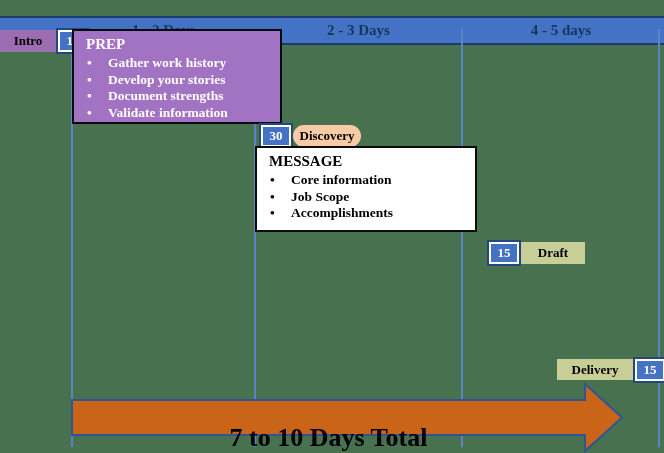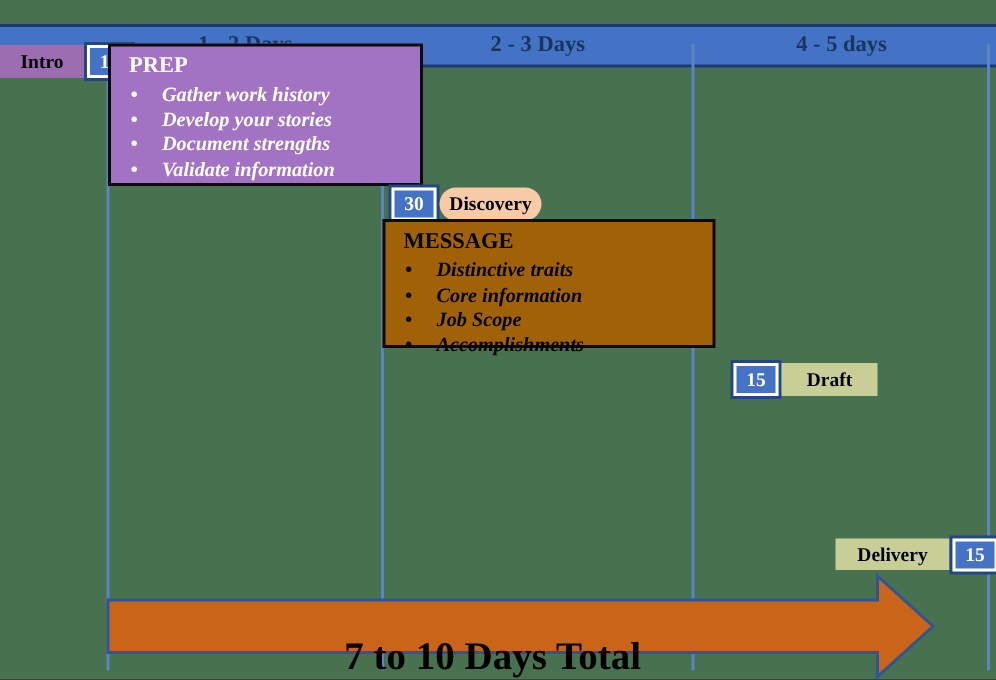--- a/index.html
+++ b/index.html
@@ -44,27 +44,27 @@
   .ms-intro .mlabel{width:56px;height:22px;}
   .ms-discovery{left:259px;top:125px;}
   .ms-discovery .mlabel{width:68px;height:22px;border-radius:11px;}
   .ms-draft{left:487px;top:242px;}
   .ms-draft .mlabel{width:64px;height:22px;}
   .ms-delivery{left:557px;top:359px;}
   .ms-delivery .mlabel{width:76px;height:21px;}
   
   .phase-box{position:absolute;border:2px solid #0B0B0B;box-sizing:border-box;}
   .phase-box .phase-title{margin:5px 0 2px 12px;font-size:15px;}
-  .phase-box ul{margin:2px 0 0 0;padding:0;list-style:none;font-style:italic;}
+  .phase-box ul{margin:2px 0 0 0;padding:0;list-style:none;}
   .phase-box li{
     position:relative;padding-left:34px;font-size:13.5px;line-height:16.5px;
   }
   .phase-box li::before{content:"\2022";position:absolute;left:13px;}
   .box-prep{left:72px;top:29px;width:210px;height:95px;background:#A273C2;color:#FFFFFF;}
-  .box-message{left:255px;top:146px;width:222px;height:86px;background:#a16207;color:#000000;}
+  .box-message{left:255px;top:146px;width:222px;height:86px;background:#ffffff;color:#000000;}
   .box-product{left:396px;top:262px;width:260px;height:94px;background:#C7CF96;color:#000000;}
   
   .arrow-svg{position:absolute;left:0;top:0;width:664px;height:453px;}
   .arrow-text{
     position:absolute;left:72px;top:401px;width:513px;height:18px;
     display:flex;align-items:center;justify-content:center;
     color:#000;font-size:26px;margin-top:28px;
   }
 </style>
 </head>
@@ -104,21 +104,20 @@
   </div>
 
   <div class="milestone ms-discovery">
     <span class="badge">30</span>
     <span class="mlabel peach">Discovery</span>
   </div>
 
   <div class="phase-box box-message">
     <div class="phase-title">MESSAGE</div>
     <ul>
-      <li>Distinctive traits</li>
       <li>Core information</li>
       <li>Job Scope</li>
       <li>Accomplishments</li>
     </ul>
   </div>
 
   <div class="milestone ms-draft">
     <span class="badge">15</span>
     <span class="mlabel olive">Draft</span>
   </div>

